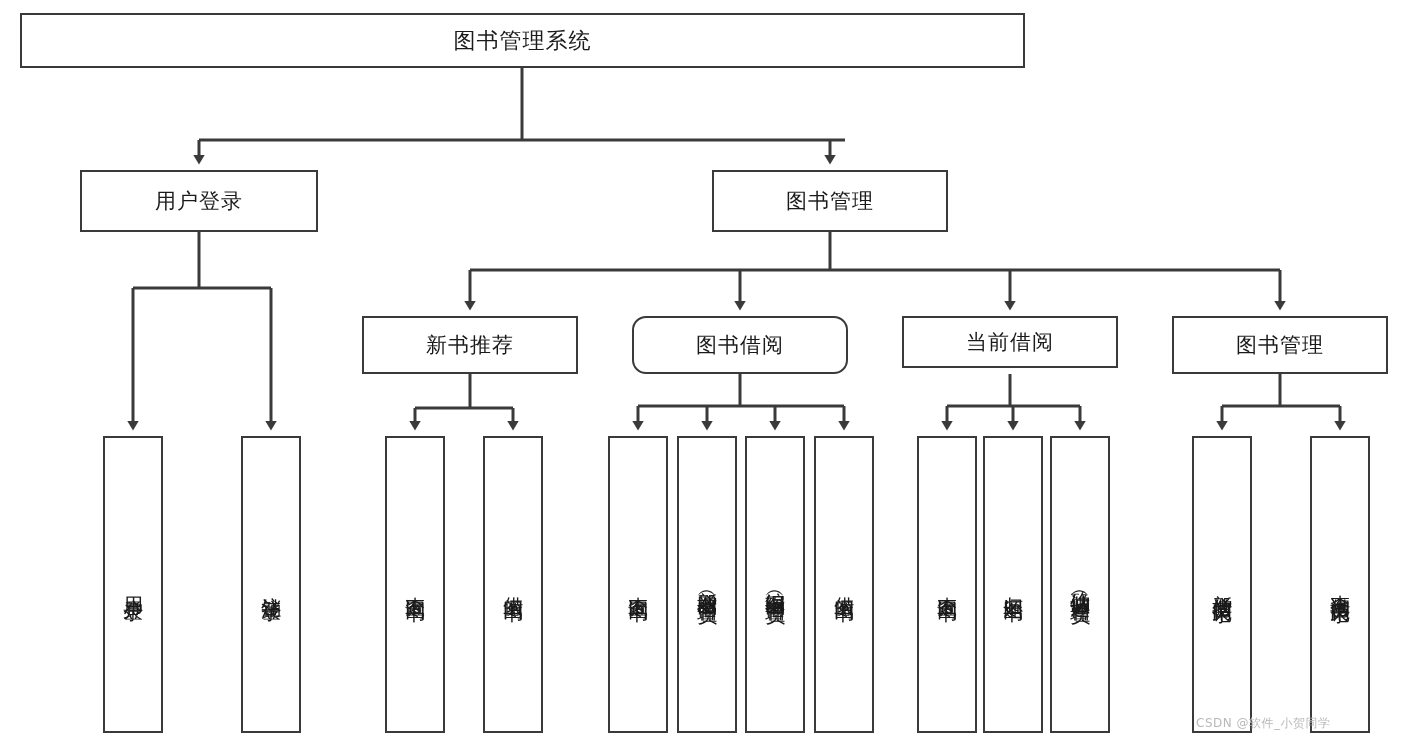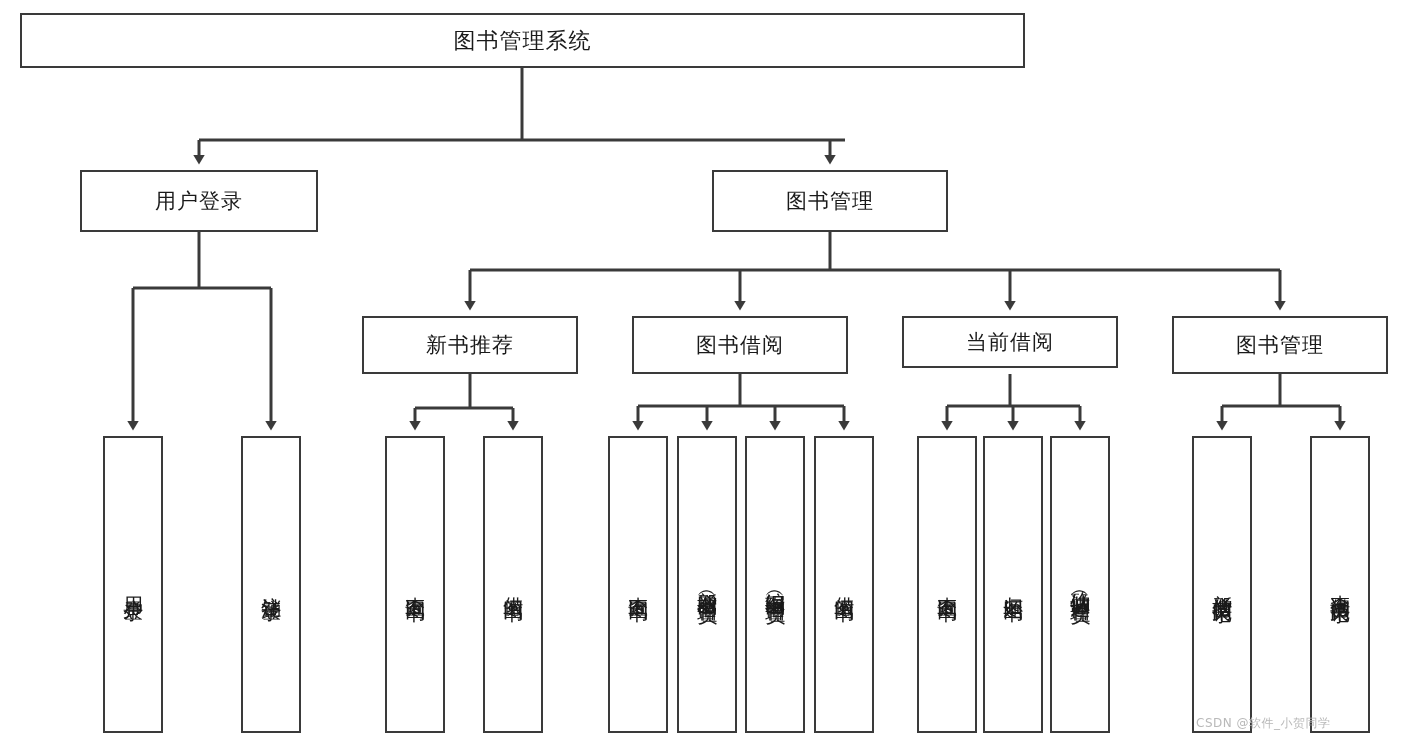--- a/index.html
+++ b/index.html
@@ -127,21 +127,21 @@
   </svg>
 
   <div class="node h root" style="left:20px; top:13px; width:1005px; height:55px;">图书管理系统</div>
 
   <div class="node h" style="left:80px; top:170px; width:238px; height:62px;">用户登录</div>
 
   <div class="node h" style="left:362px; top:316px; width:216px; height:58px;">新书推荐</div>
 
   <div class="node h" style="left:712px; top:170px; width:236px; height:62px;">图书管理</div>
 
-  <div class="node h" style="left:632px; top:316px; width:216px; height:58px;">图书借阅</div>
+  <div class="node h" style="left:632px; top:316px; width:216px; height:58px;border-radius:14px;">图书借阅</div>
 
   <div class="node h" style="left:902px; top:316px; width:216px; height:52px;">当前借阅</div>
 
   <div class="node h" style="left:1172px; top:316px; width:216px; height:58px;">图书管理</div>
 
   <div class="node v" style="left:103px; top:436px; width:60px; height:297px;">
     <span class="vtxt">用户登录</span>
   </div>
   <div class="node v" style="left:241px; top:436px; width:60px; height:297px;">
     <span class="vtxt">注销登录</span>

